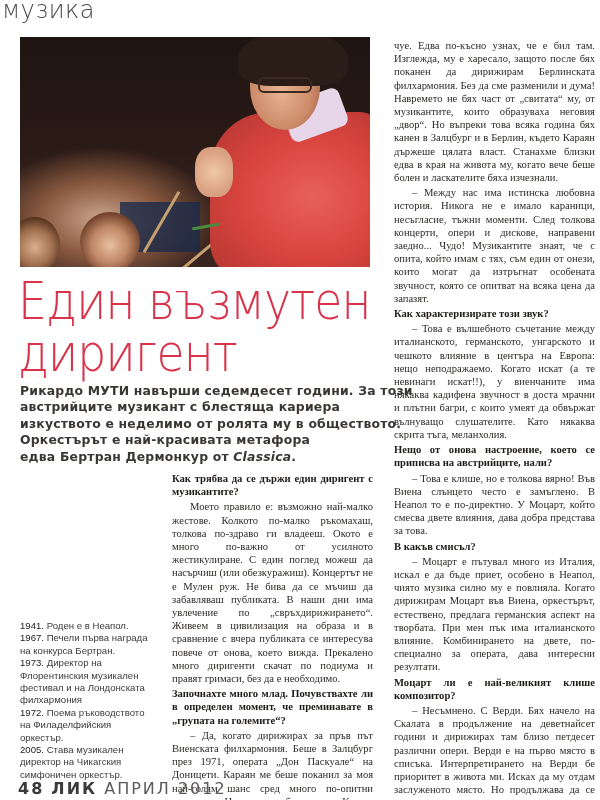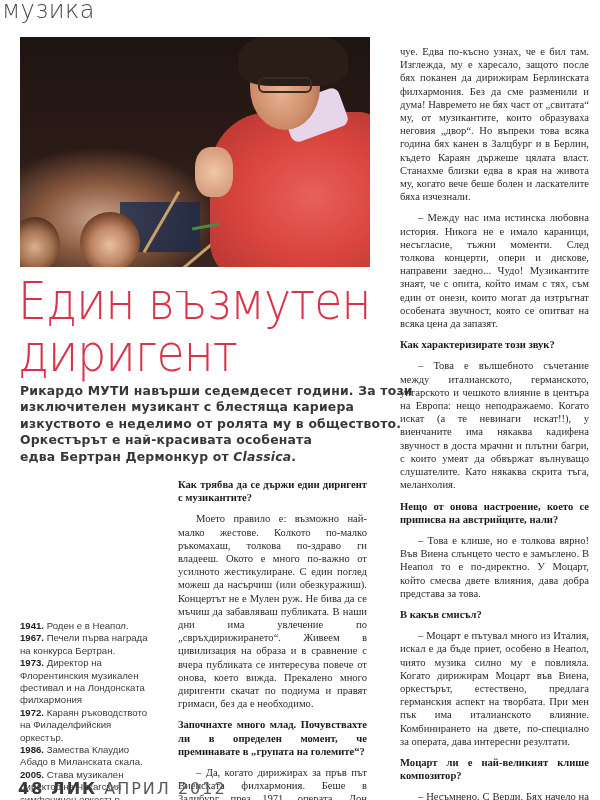--- a/index.html
+++ b/index.html
@@ -35,24 +35,24 @@
          font-weight:200; font-size:52px; line-height:52px; color:#d8334a; letter-spacing:-1px; transform:scaleX(0.88); transform-origin:left top; }
   .headline span { display:block; }
   .lead { position:absolute; left:20px; top:383px; width:370px; font-family:"DejaVu Sans", sans-serif;
          font-size:12.4px; line-height:16.4px; color:#3a3634; font-weight:bold; letter-spacing:0.2px; }
   .lead span { display:block; white-space:nowrap; }
   .lead i { font-style:italic;text-align:center; }
 
   .timeline { position:absolute; left:20px; top:620px; width:128px; font-family:"Liberation Sans", sans-serif;
          font-size:9.6px; line-height:12.4px; color:#3a3a3a; }
   .timeline p { margin:0; }
-  .timeline b { font-weight:bold; color:#222; }
+  .timeline b { font-weight:normal; color:#222; }
 
   .col { position:absolute; font-size:10.6px; line-height:13.2px; text-align:justify; color:#2e2a28; }
-  .col p { margin:8px; }
+  .col p { margin:2px; }
   .col .q { font-weight:bold; color:#1e1a18; }
   .col .a { text-indent:18px; }
   .col-mid { left:170px; top:470px; width:205px; }
   .col-right { left:392px; top:37px; width:205px; }
 
   .footer { position:absolute; left:18px; top:779px; font-family:"DejaVu Sans", sans-serif; font-size:16px;
          letter-spacing:2px; color:#5a5a5a; }
   .footer b { color:#3a3a3a; }
 </style>
 </head>
@@ -76,32 +76,31 @@
   <div class="baton"></div>
 </div>
 
 <h1 class="headline">
   <span>Един възмутен</span>
   <span>диригент</span>
 </h1>
 
 <div class="lead">
   <span>Рикардо МУТИ навърши седемдесет години. За този</span>
-  <span>изключителен музикант с блестяща кариера</span>
+  <span>австрийците музикант с блестяща кариера</span>
   <span>изкуството е неделимо от ролята му в обществото.</span>
-  <span>Оркестърът е най-красивата особената</span>
+  <span>Оркестърът е най-красивата метафора</span>
   <span><b>едва Бертран Дермонкур от </b><i>Classica</i><b>.</b></span>
 </div>
 
 <div class="timeline">
   <p><b>1941.</b> <span>Роден е в Неапол.</span></p>
   <p><b>1967.</b> <span>Печели първа награда на конкурса Бертран.</span></p>
   <p><b>1973.</b> <span>Директор на Флорентинския музикален фестивал и на Лондонската филхармония</span></p>
-  <p><b>1972.</b> <span>Караян ръководството на Филаделфийския оркестър.</span></p>
-  <p><b>1986.</b> <span>Замества Клаудио Абадо в Миланската скала.</span></p>
+  <p><b>1972.</b> <span>Поема ръководството на Филаделфийския оркестър.</span></p>
   <p><b>2005.</b> <span>Става музикален директор на Чикагския симфоничен оркестър.</span></p>
 </div>
 
 <div class="col col-mid">
   <p class="q">Как трябва да се държи един диригент с музикантите?</p>
   <p class="a">Моето правило е: възможно най-малко жестове. Колкото по-малко ръкомахаш, толкова по-здраво ги владееш. Окото е много по-важно от усилното жестикулиране. С един поглед можеш да насърчиш (или обезкуражиш). Концертът не е Мулен руж. Не бива да се мъчиш да забавляваш публиката. В наши дни има увлечение по „свръхдирижирането“. Живеем в цивилизация на образа и в сравнение с вчера публиката се интересува повече от онова, което вижда. Прекалено много диригенти скачат по подиума и правят гримаси, без да е необходимо.</p>
   <p class="q">Започнахте много млад. Почувствахте ли в определен момент, че преминавате в „групата на големите“?</p>
   <p class="a">– Да, когато дирижирах за пръв път Виенската филхармония. Беше в Залцбург през 1971, операта „Дон Паскуале“ на Доницети. Караян ме беше поканил за моя най-голям шанс сред много по-опитни диригенти. Никога не го бях срещал. Как ли научил за мен? И до днес не знам. По време на репетициите на „Дон Паскуале“ дошъл да ме</p>
 </div>
 

